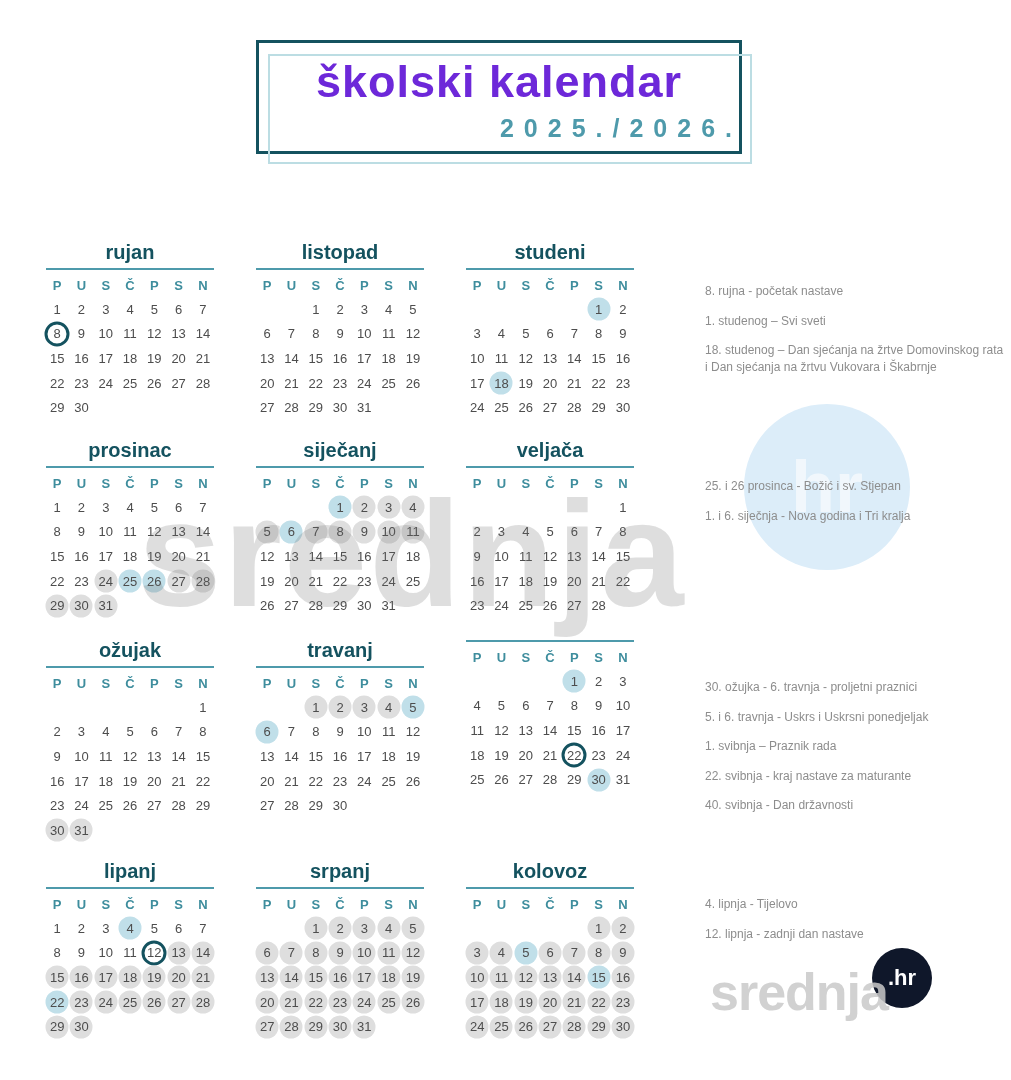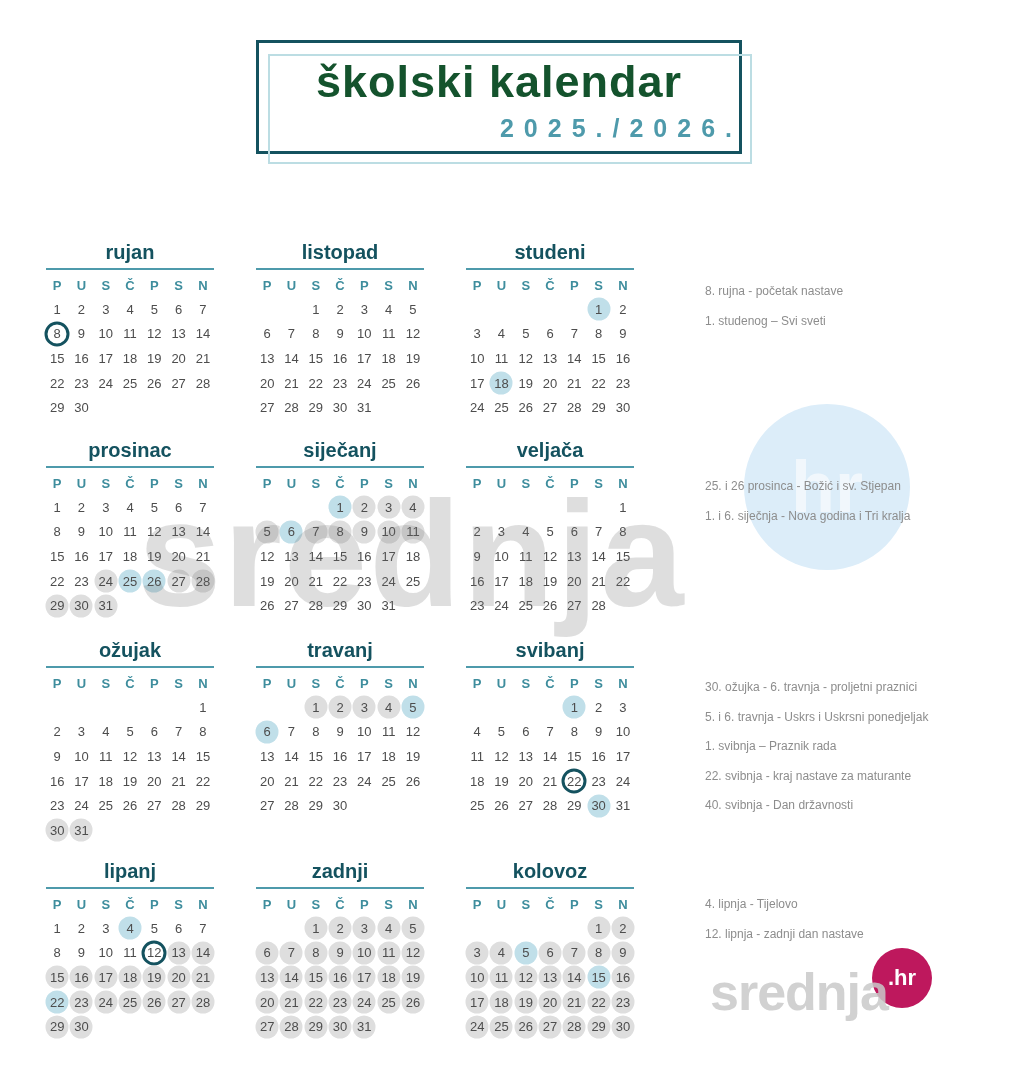--- a/index.html
+++ b/index.html
@@ -14,21 +14,21 @@
   .title-rect-dark{
     position:absolute;left:256px;top:40px;width:480px;height:108px;
     border:3px solid #14525f;
   }
   .title-rect-light{
     position:absolute;left:268px;top:54px;width:480px;height:106px;
     border:2px solid #bcdde3;
   }
   .title-main{
     position:absolute;left:256px;top:56px;width:486px;
-    text-align:center;font-size:45px;font-weight:bold;color:#14532d;
+    text-align:center;font-size:45px;font-weight:bold;color:#6d28d9;
     letter-spacing:1px;
   }
   .title-year{
     position:absolute;left:256px;top:114px;width:486px;
     text-align:right;font-size:25px;font-weight:bold;color:#4e9aab;
     letter-spacing:10px;text-indent:10px;
   }
   
   .months{
     position:absolute;left:44px;top:239px;
@@ -82,21 +82,21 @@
   .wm-mid-circle .wm-hr{
     font-size:72px;font-weight:bold;color:#ffffff;opacity:0.6;
   }
   .wm-mid-text{
     position:absolute;left:138px;top:468px;
     font-size:150px;font-weight:bold;color:#6e6e6e;opacity:0.22;
     letter-spacing:2px;z-index:5;white-space:nowrap;
   }
   .wm-bottom-circle{
     position:absolute;left:872px;top:948px;width:60px;height:60px;
-    border-radius:50%;background:#be185d;z-index:3;
+    border-radius:50%;background:#0f172a;z-index:3;
     display:flex;align-items:center;justify-content:center;
   }
   .wm-bottom-circle .wm-hr{
     font-size:22px;font-weight:bold;color:#ffffff;
   }
   .wm-bottom-text{
     position:absolute;left:710px;top:962px;
     font-size:52px;font-weight:bold;color:#c9c9c9;opacity:0.85;
     letter-spacing:-1px;z-index:4;white-space:nowrap;
   }
@@ -978,21 +978,20 @@
         </div>
         <div class="day">
           <span>29</span>
         </div>
         <div class="day">
           <span>30</span>
         </div>
       </div>
     </div>
     <div class="month">
-      <div class="month-title">svibanj</div>
       <div class="month-divider"></div>
       <div class="weekdays">
         <div class="wd">P</div>
         <div class="wd">U</div>
         <div class="wd">S</div>
         <div class="wd">Č</div>
         <div class="wd">P</div>
         <div class="wd">S</div>
         <div class="wd">N</div>
       </div>
@@ -1195,21 +1194,21 @@
         </div>
         <div class="day gray">
           <span>29</span>
         </div>
         <div class="day gray">
           <span>30</span>
         </div>
       </div>
     </div>
     <div class="month">
-      <div class="month-title">zadnji</div>
+      <div class="month-title">srpanj</div>
       <div class="month-divider"></div>
       <div class="weekdays">
         <div class="wd">P</div>
         <div class="wd">U</div>
         <div class="wd">S</div>
         <div class="wd">Č</div>
         <div class="wd">P</div>
         <div class="wd">S</div>
         <div class="wd">N</div>
       </div>
@@ -1419,20 +1418,21 @@
         <div class="day gray">
           <span>30</span>
         </div>
       </div>
     </div>
   </div>
 
 <div class="ann-group g1">
     <div class="ann-item">8. rujna - početak nastave</div>
     <div class="ann-item">1. studenog – Svi sveti</div>
+    <div class="ann-item">18. studenog – Dan sjećanja na žrtve Domovinskog rata i Dan sjećanja na žrtvu Vukovara i Škabrnje</div>
   </div>
 <div class="ann-group g2">
     <div class="ann-item">25. i 26 prosinca - Božić i sv. Stjepan</div>
     <div class="ann-item">1. i 6. siječnja - Nova godina i Tri kralja</div>
   </div>
 <div class="ann-group g3">
     <div class="ann-item">30. ožujka - 6. travnja - proljetni praznici</div>
     <div class="ann-item">5. i 6. travnja - Uskrs i Uskrsni ponedjeljak</div>
     <div class="ann-item">1. svibnja – Praznik rada</div>
     <div class="ann-item">22. svibnja - kraj nastave za maturante</div>

